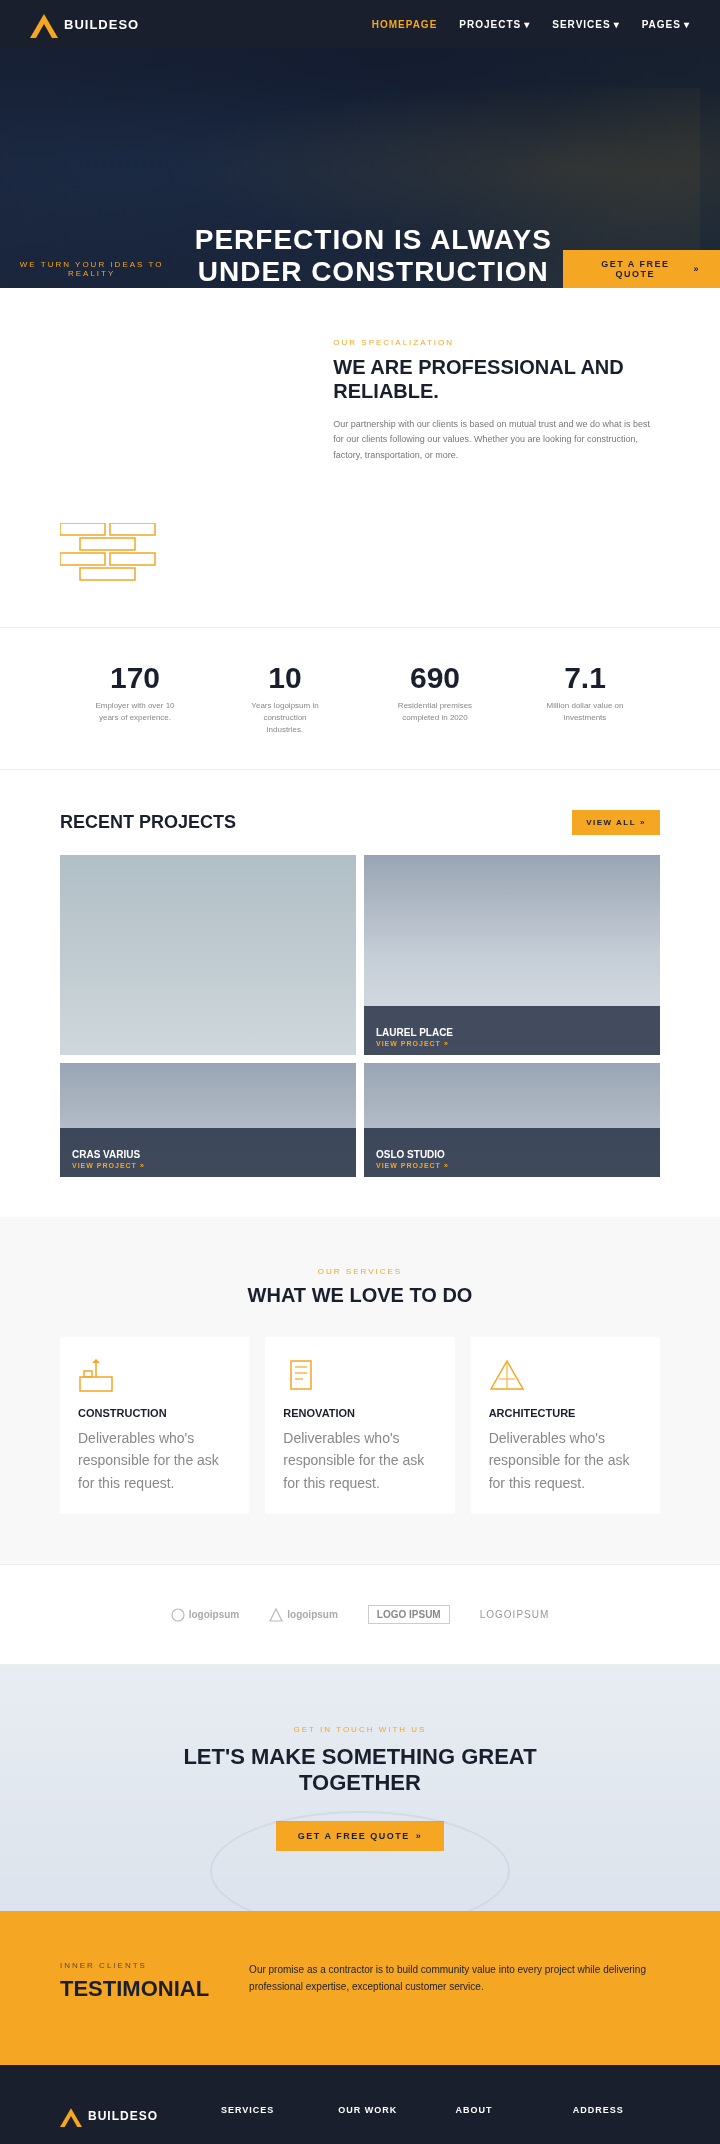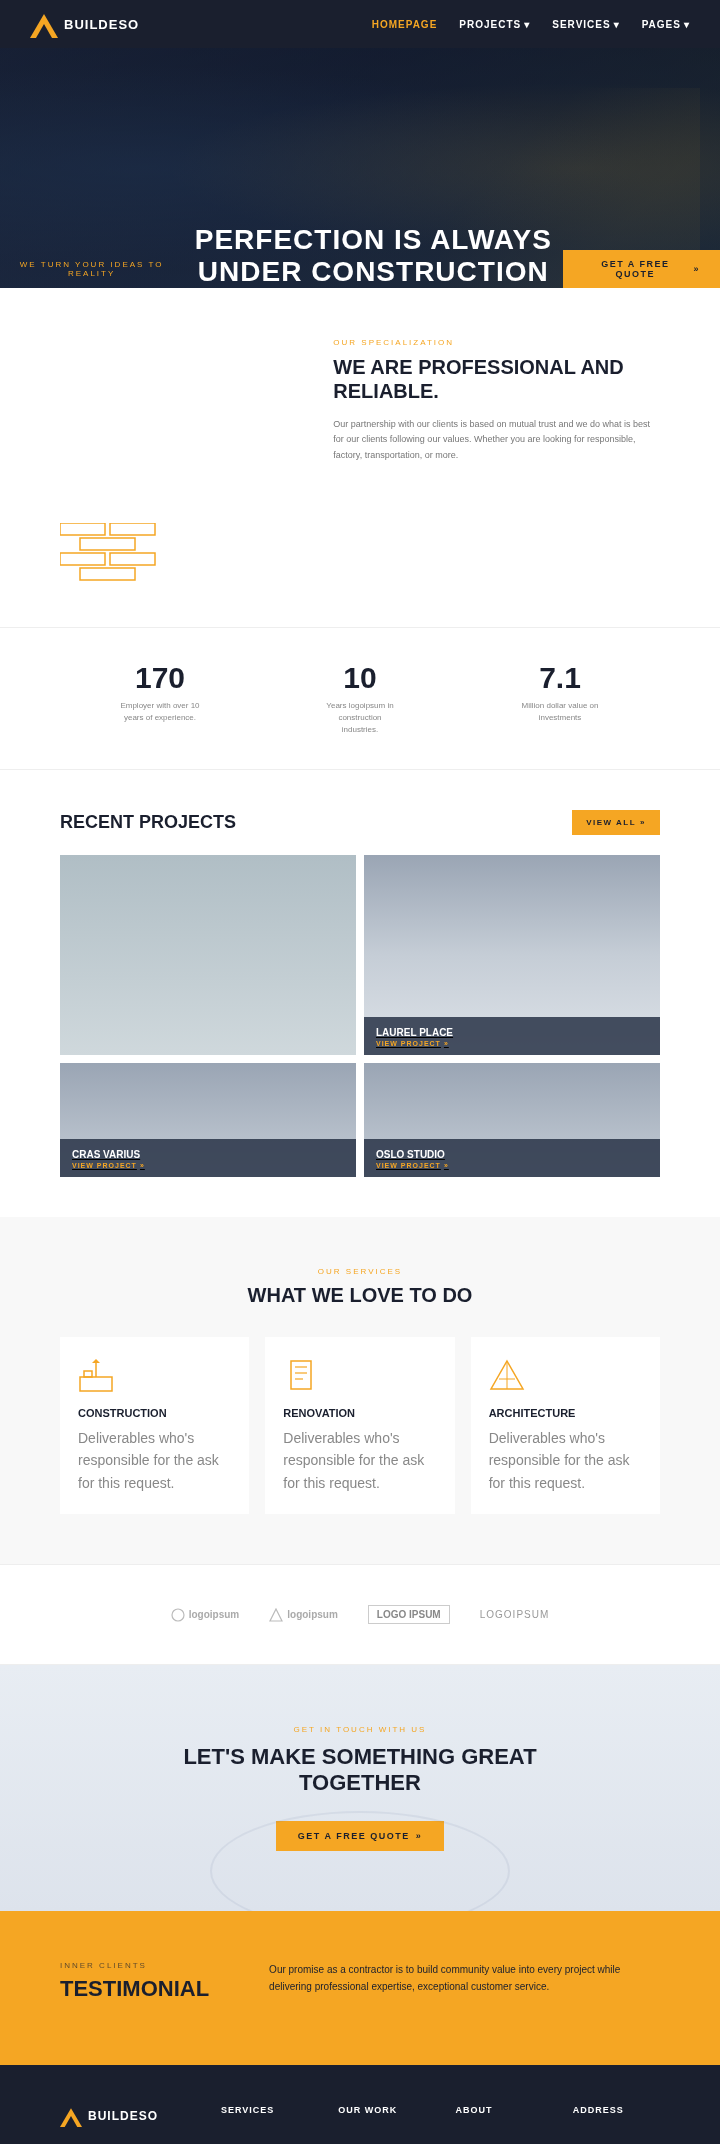--- a/index.html
+++ b/index.html
@@ -111,22 +111,21 @@
       position: relative;
       overflow: hidden;
       background: linear-gradient(180deg, #9aa5b4 0%, #c5cdd6 50%, #dde2e8 100%);
       flex: 1;
     }
     .proj-card-tall { height: 200px; }
     .proj-card-short { height: 114px; }
     .proj-card-label {
       position: absolute; bottom: 0; left: 0; right: 0;
       background: rgba(40,50,70,0.85);
-      padding: 10px 12px 8px;
-      text-decoration: underline;
+      padding: 21px 12px 8px;
     }
     .proj-name { color: #fff; font-size: 10px; font-weight: 700; text-transform: uppercase; }
     .proj-link { color: #f5a623; font-size: 7px; font-weight: 700; letter-spacing: 1px; display: flex; align-items: center; gap: 3px; margin-top: 2px; }
 
     
     .services-section { background: #f8f8f8; padding: 50px 60px; text-align: center; }
     .services-section .section-label { }
     .services-title { font-size: 20px; font-weight: 900; color: #1a1f2e; text-transform: uppercase; margin-bottom: 30px; }
     .services-cards { display: flex; gap: 16px; justify-content: center; }
     .service-card { background: #fff; padding: 20px 18px; flex: 1; text-align: left; }
@@ -166,21 +165,21 @@
       border: 2px solid rgba(100,120,160,0.2);
       border-radius: 50%;
       opacity: 0.5;
     }
 
     
     .testimonial-section {
       background: #f5a623;
       padding: 50px 60px;
       display: flex;
-      gap: 60px;
+      gap: 40px;
     }
     .testi-left { min-width: 140px; }
     .testi-label { font-size: 8px; color: #1a1f2e; letter-spacing: 2px; text-transform: uppercase; margin-bottom: 6px; opacity: 0.7; }
     .testi-title { font-size: 22px; font-weight: 900; color: #1a1f2e; text-transform: uppercase; }
     .testi-right { flex: 1; }
     .testi-text { font-size: 10px; color: #1a1f2e; line-height: 1.7; margin-bottom: 20px; }
     .testi-author { display: flex; align-items: center; gap: 10px; }
     .testi-avatar {
       width: 36px; height: 36px; border-radius: 50%;
       background: linear-gradient(135deg, #888 0%, #555 100%);
@@ -248,21 +247,21 @@
   </button>
 </section>
 
 <div class="section-specialization">
   <div class="spec-left">
     
   </div>
   <div class="spec-right">
     <p class="section-label">OUR SPECIALIZATION</p>
     <h2 class="spec-title">WE ARE PROFESSIONAL AND RELIABLE.</h2>
-    <p class="spec-desc">Our partnership with our clients is based on mutual trust and we do what is best for our clients following our values. Whether you are looking for responsible, factory, transportation, or more.</p>
+    <p class="spec-desc">Our partnership with our clients is based on mutual trust and we do what is best for our clients following our values. Whether you are looking for construction, factory, transportation, or more.</p>
   </div>
 </div>
 
 <div class="brick-section">
   <div class="brick-icon">
     <svg viewBox="0 0 100 60" fill="none" xmlns="http://www.w3.org/2000/svg">
       <rect x="0" y="0" width="45" height="12" fill="none" stroke="#f5a623" stroke-width="1.5"></rect>
       <rect x="50" y="0" width="45" height="12" fill="none" stroke="#f5a623" stroke-width="1.5"></rect>
       <rect x="20" y="15" width="55" height="12" fill="none" stroke="#f5a623" stroke-width="1.5"></rect>
       <rect x="0" y="30" width="45" height="12" fill="none" stroke="#f5a623" stroke-width="1.5"></rect>
@@ -273,20 +272,24 @@
 </div>
 
 <div class="stats-section">
   <div class="stat-item">
     <div class="stat-num">170</div>
     <div class="stat-desc">Employer with over 10 years of experience.</div>
   </div>
   <div class="stat-item">
     <div class="stat-num">10</div>
     <div class="stat-desc">Years logoipsum in construction industries.</div>
+  </div>
+  <div class="stat-item">
+    <div class="stat-num">690</div>
+    <div class="stat-desc">Residential premises completed in 2020</div>
   </div>
   <div class="stat-item">
     <div class="stat-num">7.1</div>
     <div class="stat-desc">Million dollar value on investments</div>
   </div>
 </div>
 
 <div class="section-header-row">
   <h2 class="section-title-lg">RECENT PROJECTS</h2>
   <button class="view-all-btn">

